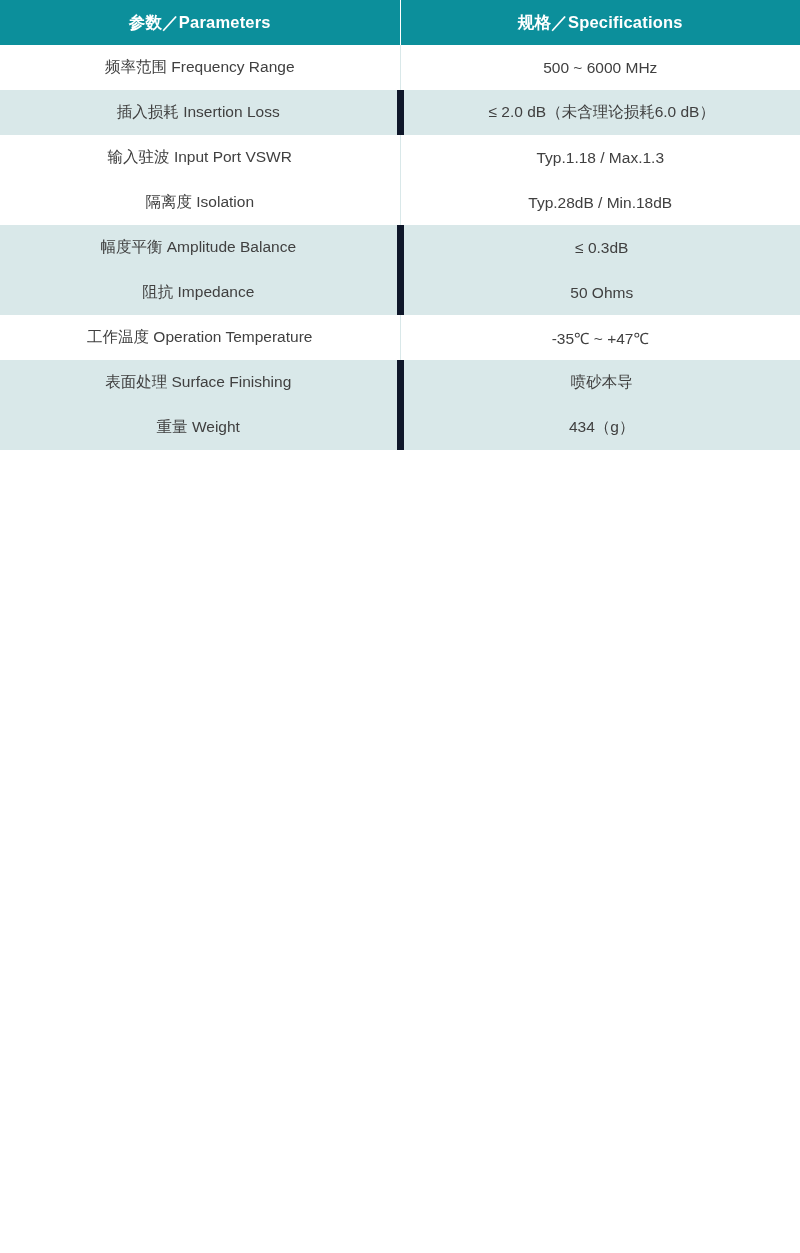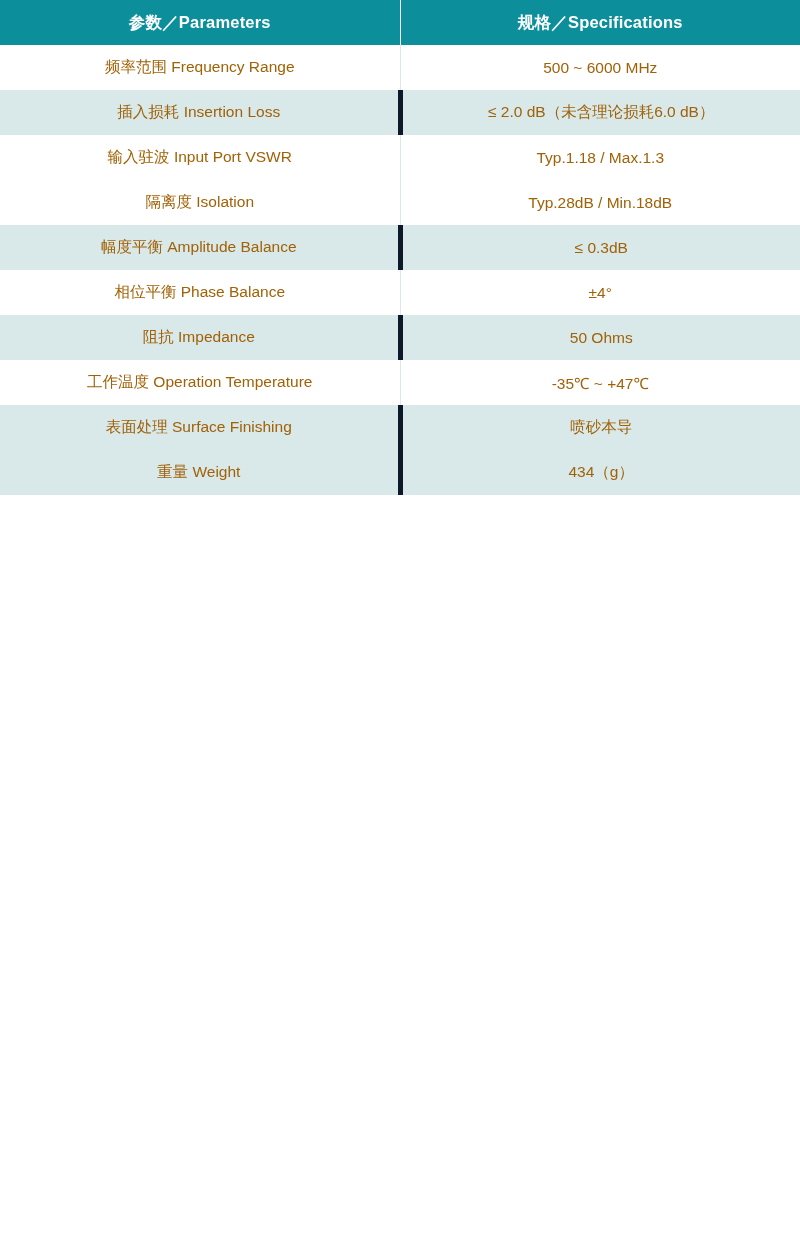--- a/index.html
+++ b/index.html
@@ -37,31 +37,31 @@
   thead th.th-param {
     border-right: 1px solid #ffffff;
   }
 
   tbody td {
     height: 45px;
     font-size: 15.5px;
     text-align: center;
     vertical-align: middle;
     padding: 0 6px;
-    color: #a16207;
+    color: #404040;
     box-sizing: border-box;
   }
   tbody tr.row-odd td {
     background: #ffffff;
   }
   tbody tr.row-even td {
     background: #d9e8e9;
   }
   tbody td.cell-param {
-    border-right: 5px solid #0f172a;
+    border-right: 7px solid #0f172a;
   }
   tbody tr.row-odd td.cell-param {
     border-right: 1px solid #d9e8e9;
   }
   .spacer {
     height: 570px;
     background: #ffffff;
   }
 </style>
 </head>
@@ -92,24 +92,20 @@
         <td class="cell-spec">Typ.1.18 / Max.1.3</td>
       </tr>
       <tr class="row-odd">
         <td class="cell-param">隔离度 Isolation</td>
         <td class="cell-spec">Typ.28dB / Min.18dB</td>
       </tr>
       <tr class="row-even">
         <td class="cell-param">幅度平衡 Amplitude Balance</td>
         <td class="cell-spec">≤ 0.3dB</td>
       </tr>
-      <tr class="row-odd">
-        <td class="cell-param">相位平衡 Phase Balance</td>
-        <td class="cell-spec">±4°</td>
-      </tr>
       <tr class="row-even">
         <td class="cell-param">阻抗 Impedance</td>
         <td class="cell-spec">50 Ohms</td>
       </tr>
       <tr class="row-odd">
         <td class="cell-param">工作温度 Operation Temperature</td>
         <td class="cell-spec">-35℃ ~ +47℃</td>
       </tr>
       <tr class="row-even">
         <td class="cell-param">表面处理 Surface Finishing</td>

